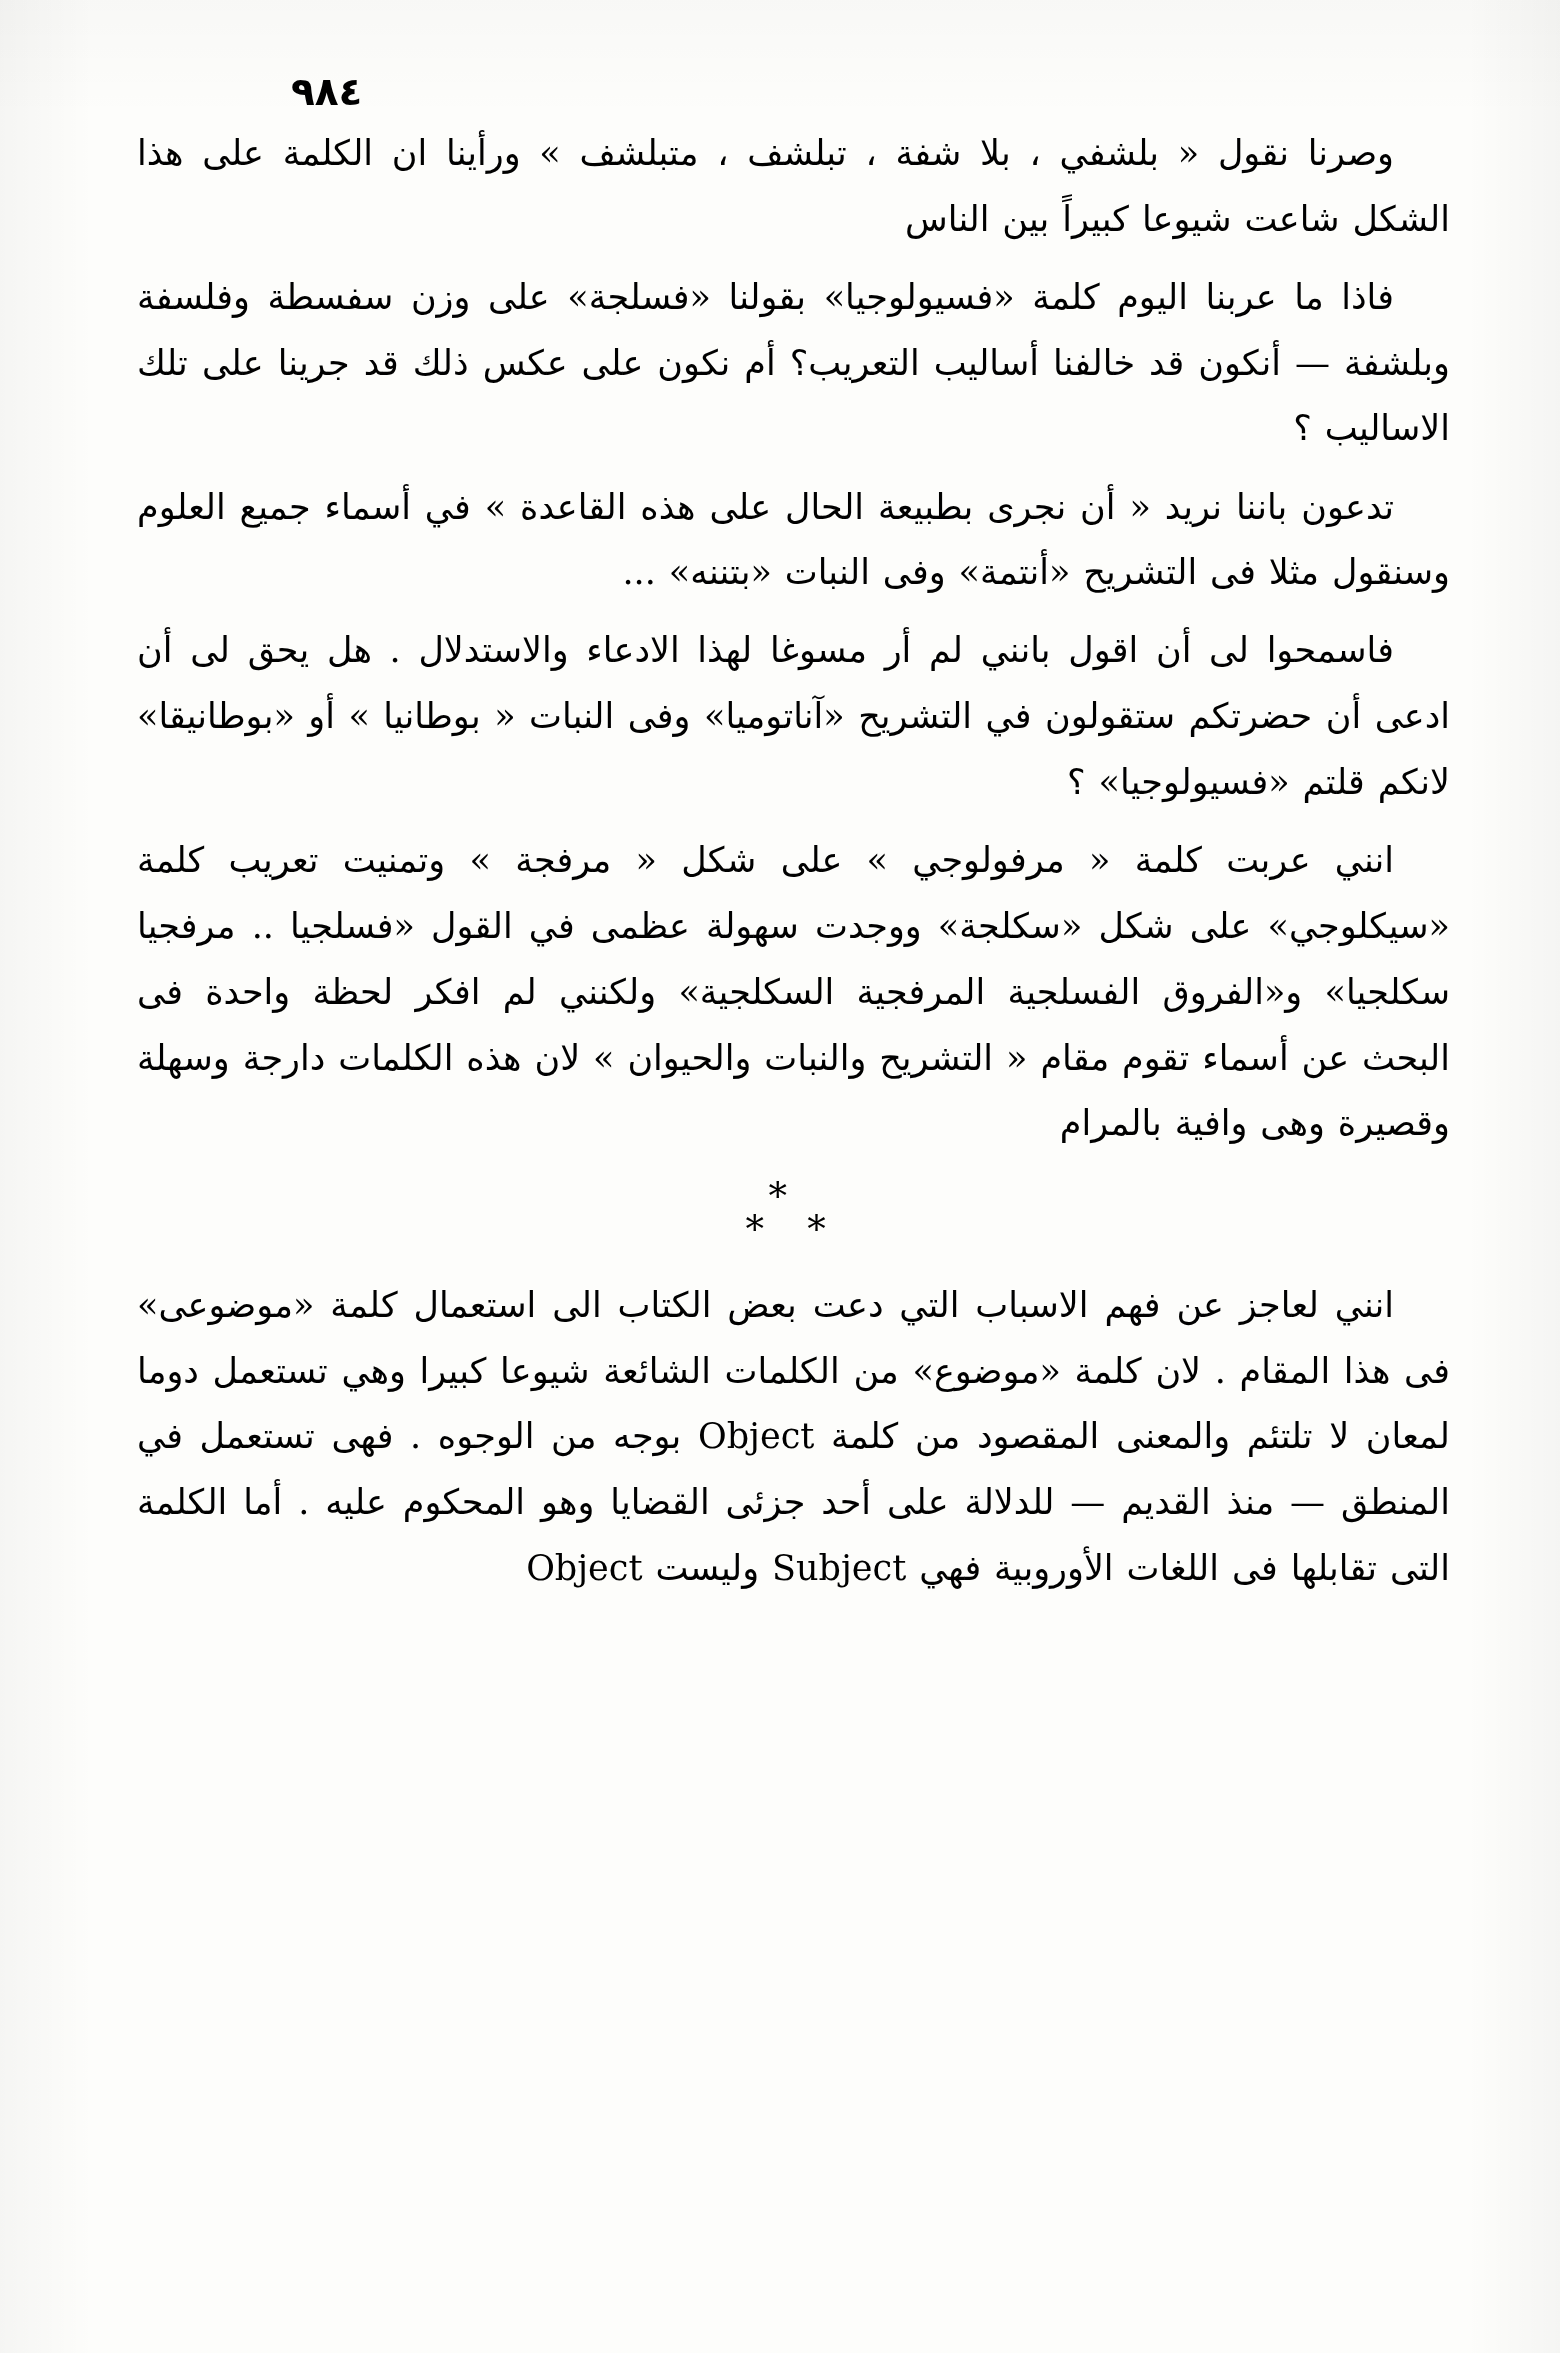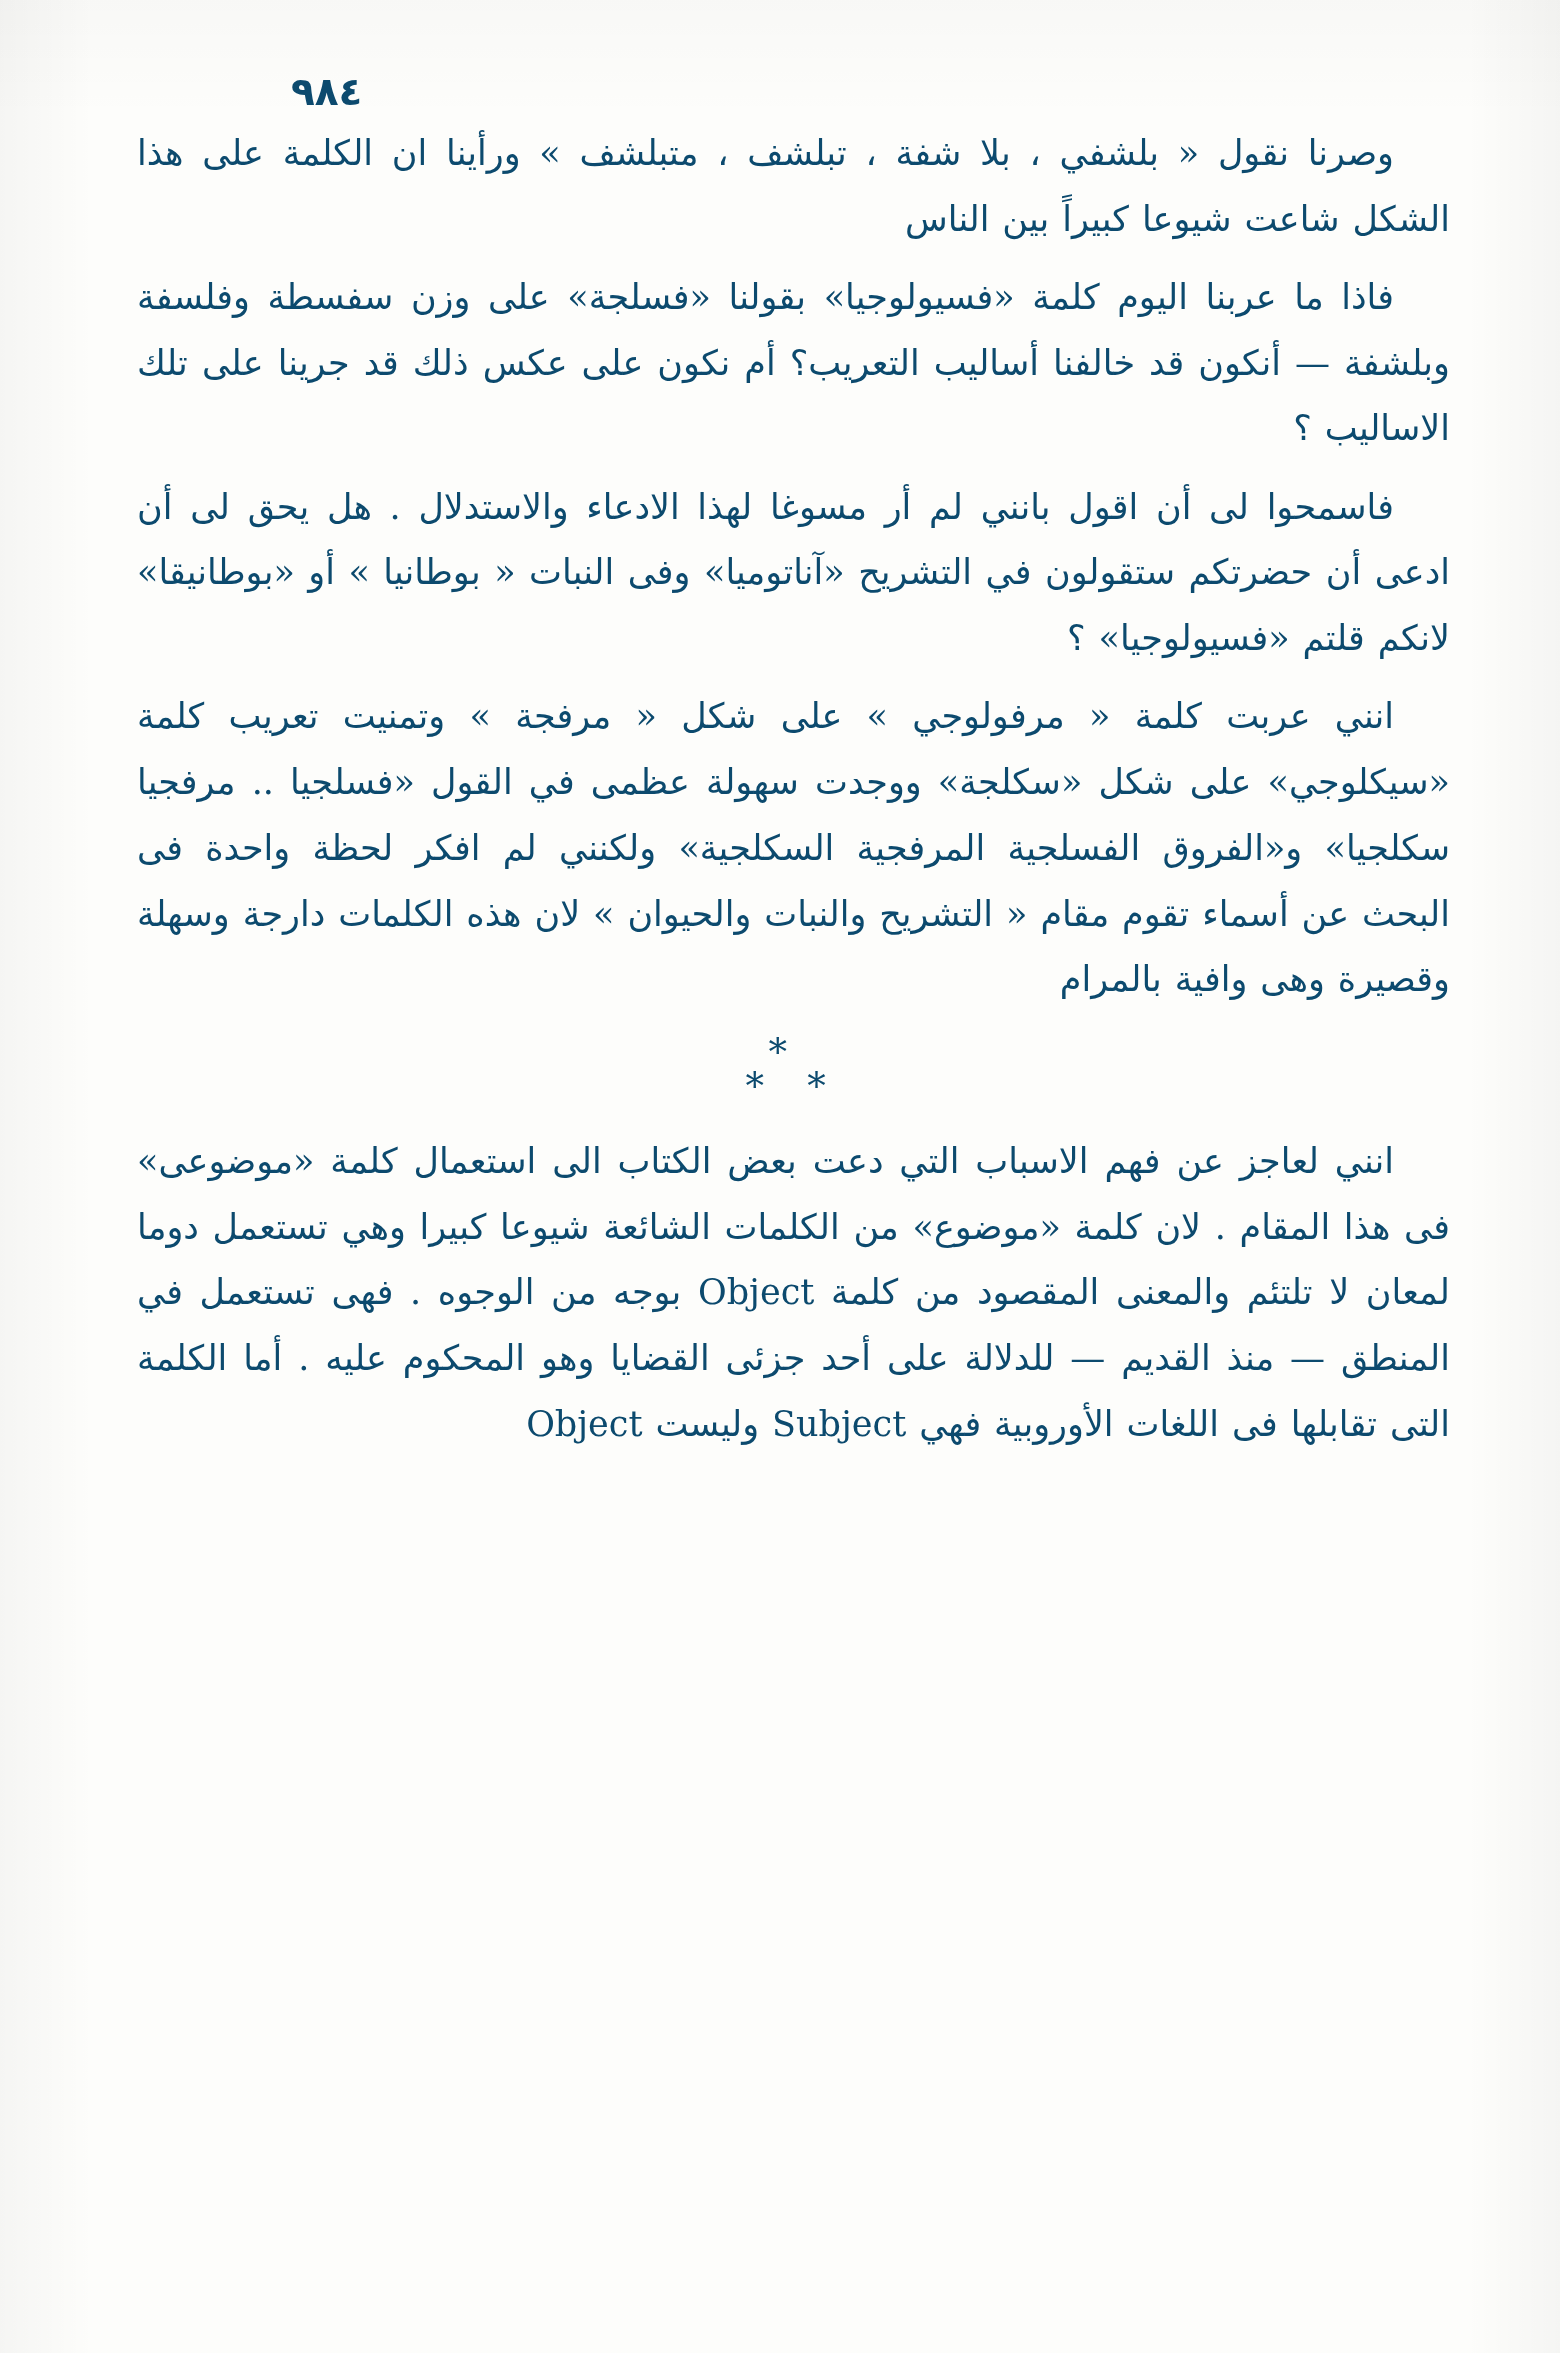--- a/index.html
+++ b/index.html
@@ -6,21 +6,21 @@
     margin: 0;
     padding: 0;
     background: #e9e9e7;
   }
   .scan-page {
     position: relative;
     width: 1560px;
     height: 2354px;
     margin: 0 auto;
     background: #fdfdfb;
-    color: #0c4a6e;
+    color: #000000;
     font-family: "DejaVu Serif", "DejaVu Sans", serif;
     overflow: hidden;
     box-sizing: border-box;
     direction: rtl;
   }
   
   .scan-page::before {
     content: "";
     position: absolute;
     inset: 0;
@@ -75,20 +75,21 @@
 <div class="scan-page">
 
   <div class="page-number">٩٨٤</div>
 
   <div class="text-block">
 
     <p class="para">وصرنا نقول « بلشفي ، بلا شفة ، تبلشف ، متبلشف » ورأينا ان الكلمة على هذا الشكل شاعت شيوعا كبيراً بين الناس</p>
 
     <p class="para">فاذا ما عربنا اليوم كلمة «فسيولوجيا» بقولنا «فسلجة» على وزن سفسطة وفلسفة وبلشفة — أنكون قد خالفنا أساليب التعريب؟ أم نكون على عكس ذلك قد جرينا على تلك الاساليب ؟</p>
 
+    <p class="para">تدعون باننا نريد « أن نجرى بطبيعة الحال على هذه القاعدة » في أسماء جميع العلوم وسنقول مثلا فى التشريح «أنتمة» وفى النبات «بتننه» ...</p>
 
     <p class="para">فاسمحوا لى أن اقول بانني لم أر مسوغا لهذا الادعاء والاستدلال . هل يحق لى أن ادعى أن حضرتكم ستقولون في التشريح «آناتوميا» وفى النبات « بوطانيا » أو «بوطانيقا» لانكم قلتم «فسيولوجيا» ؟</p>
 
     <p class="para">انني عربت كلمة « مرفولوجي » على شكل « مرفجة » وتمنيت تعريب كلمة «سيكلوجي» على شكل «سكلجة» ووجدت سهولة عظمى في القول «فسلجيا .. مرفجيا سكلجيا» و«الفروق الفسلجية المرفجية السكلجية» ولكنني لم افكر لحظة واحدة فى البحث عن أسماء تقوم مقام « التشريح والنبات والحيوان » لان هذه الكلمات دارجة وسهلة وقصيرة وهى وافية بالمرام</p>
 
     <div class="separator">
       <span class="sep-top">*</span>
       <span class="sep-bottom">* *</span>
     </div>
 

